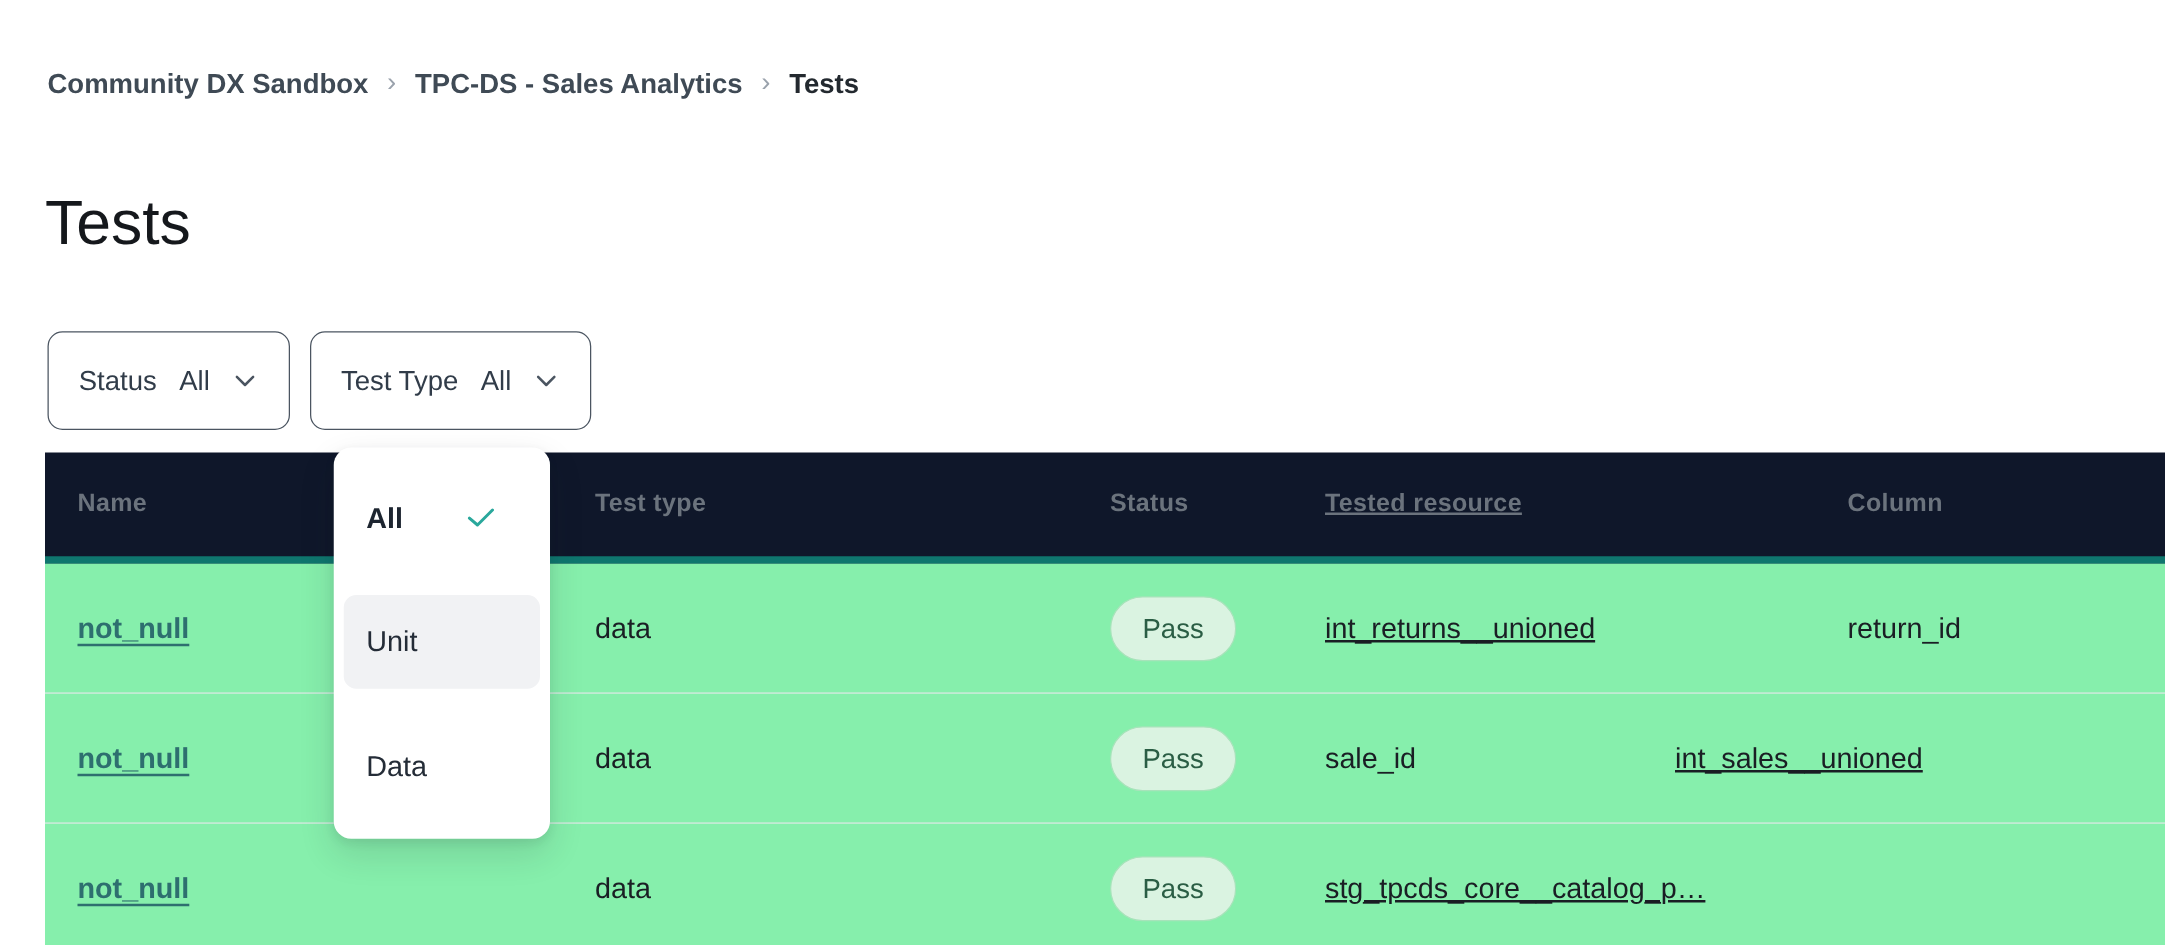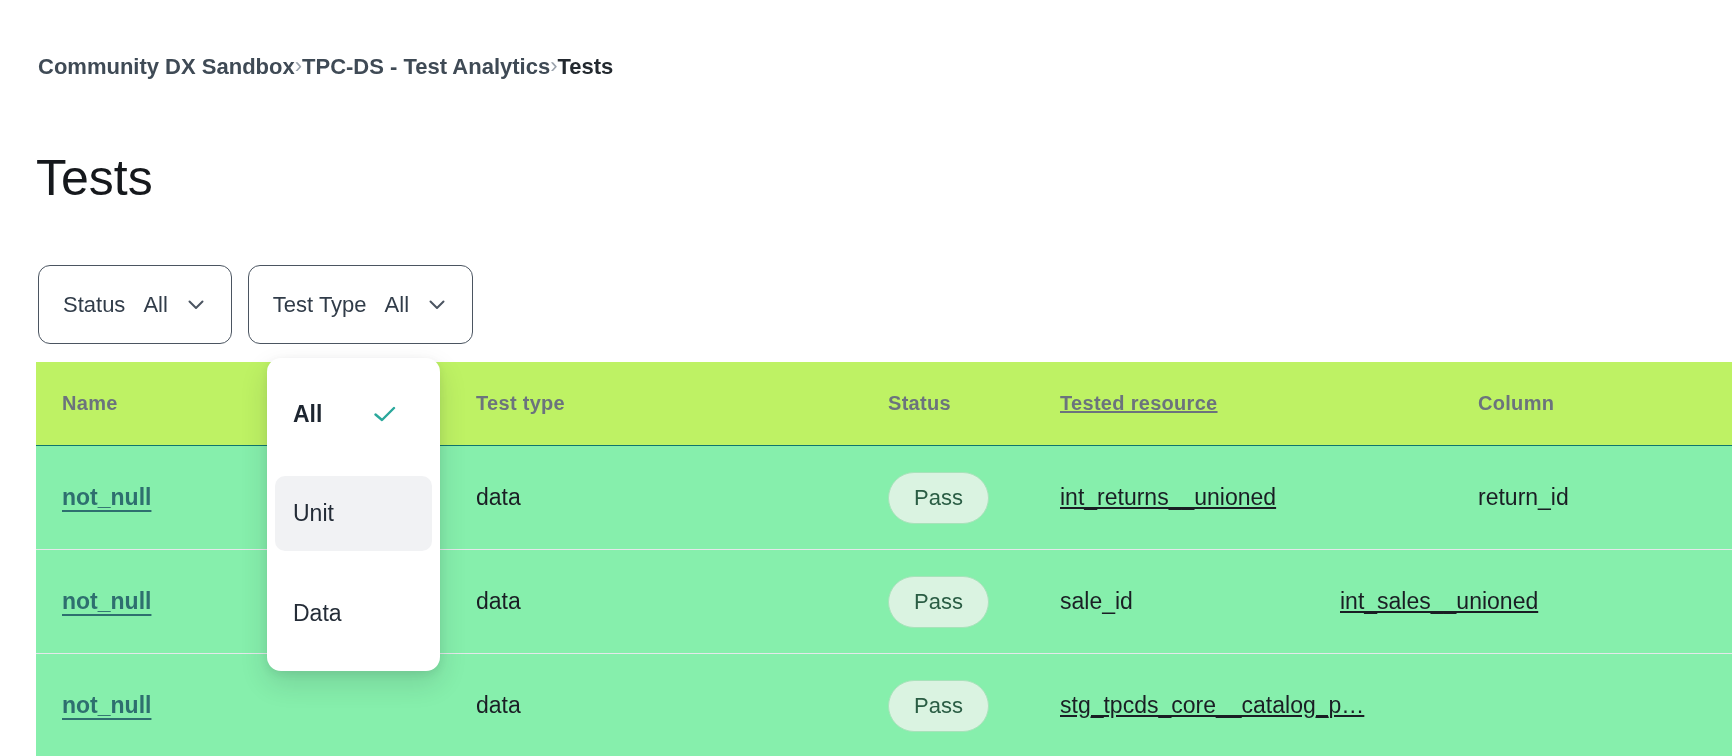--- a/index.html
+++ b/index.html
@@ -8,21 +8,21 @@
     background: #ffffff;
     font-family: "Liberation Sans", sans-serif;
     overflow: hidden;
     position: relative;
     color: #1a1e24;
   }
 
   
   .breadcrumb {
     position: absolute; left: 38px; top: 54px;
-    display: flex; align-items: center; 
+    display: flex; align-items: center; gap: 15px;
     font-size: 22px; font-weight: 700; color: #3f4a55;
     line-height: 26px;
   }
   .breadcrumb .crumb-sep {
     color: #9aa2ac; font-weight: 400; font-size: 22px;
     transform: translateY(-1px);
   }
   .breadcrumb .crumb-current { color: #23292f; }
 
   
@@ -46,22 +46,22 @@
     cursor: pointer;
   }
   .filter-btn .chev { display: inline-flex; margin-left: 2px; }
 
   
   .tests-table {
     position: absolute; left: 36px; top: 362px; width: 1696px;
   }
   .t-row { display: flex; width: 100%; }
   .t-head {
-    height: 83px; background: #bef264;
-    border-bottom: 1px solid #0f766e;
+    height: 83px; background: #0f172a;
+    border-bottom: 6px solid #0f766e;
   }
   .t-body-row {
     height: 103px; background: #86efac;
     border-bottom: 1px solid #e5e8eb;
   }
   .t-cell {
     box-sizing: border-box; padding-left: 26px;
     display: flex; align-items: center;
     white-space: nowrap; overflow: hidden;
   }
@@ -105,21 +105,21 @@
   .menu-item.is-selected { font-weight: 700; color: #1d2530; padding-right: 36px; }
   .menu-item.is-hover { background: #f1f2f4; height: 75px; }
   .menu-item .check { display: inline-flex; }
 </style>
 </head>
 <body>
 
 <nav class="breadcrumb">
   <span>Community DX Sandbox</span>
   <span class="crumb-sep">›</span>
-  <span>TPC-DS - Test Analytics</span>
+  <span>TPC-DS - Sales Analytics</span>
   <span class="crumb-sep">›</span>
   <span class="crumb-current">Tests</span>
 </nav>
 
 <h1 class="page-title">Tests</h1>
 
 <div class="filters">
   <div class="filter-btn">
     <span>Status</span>
     <span>All</span>

